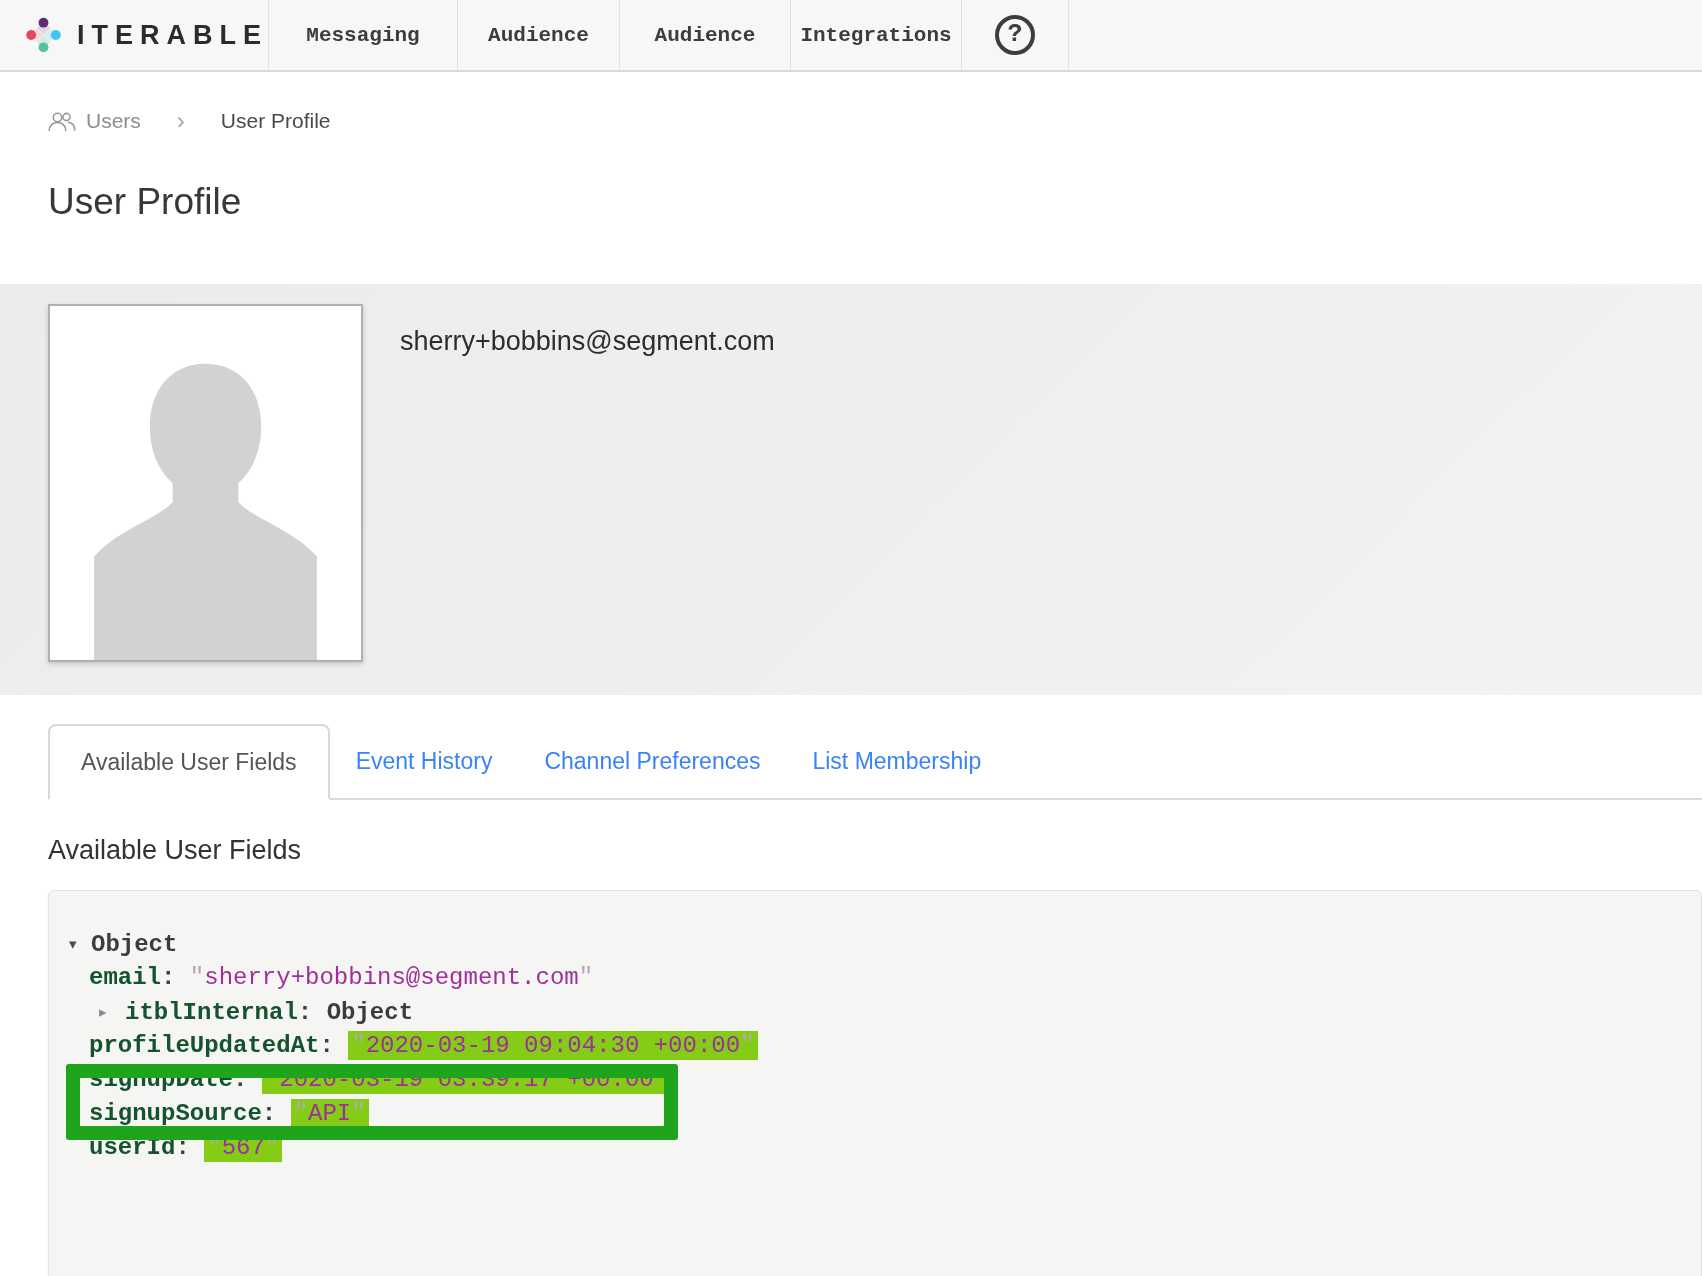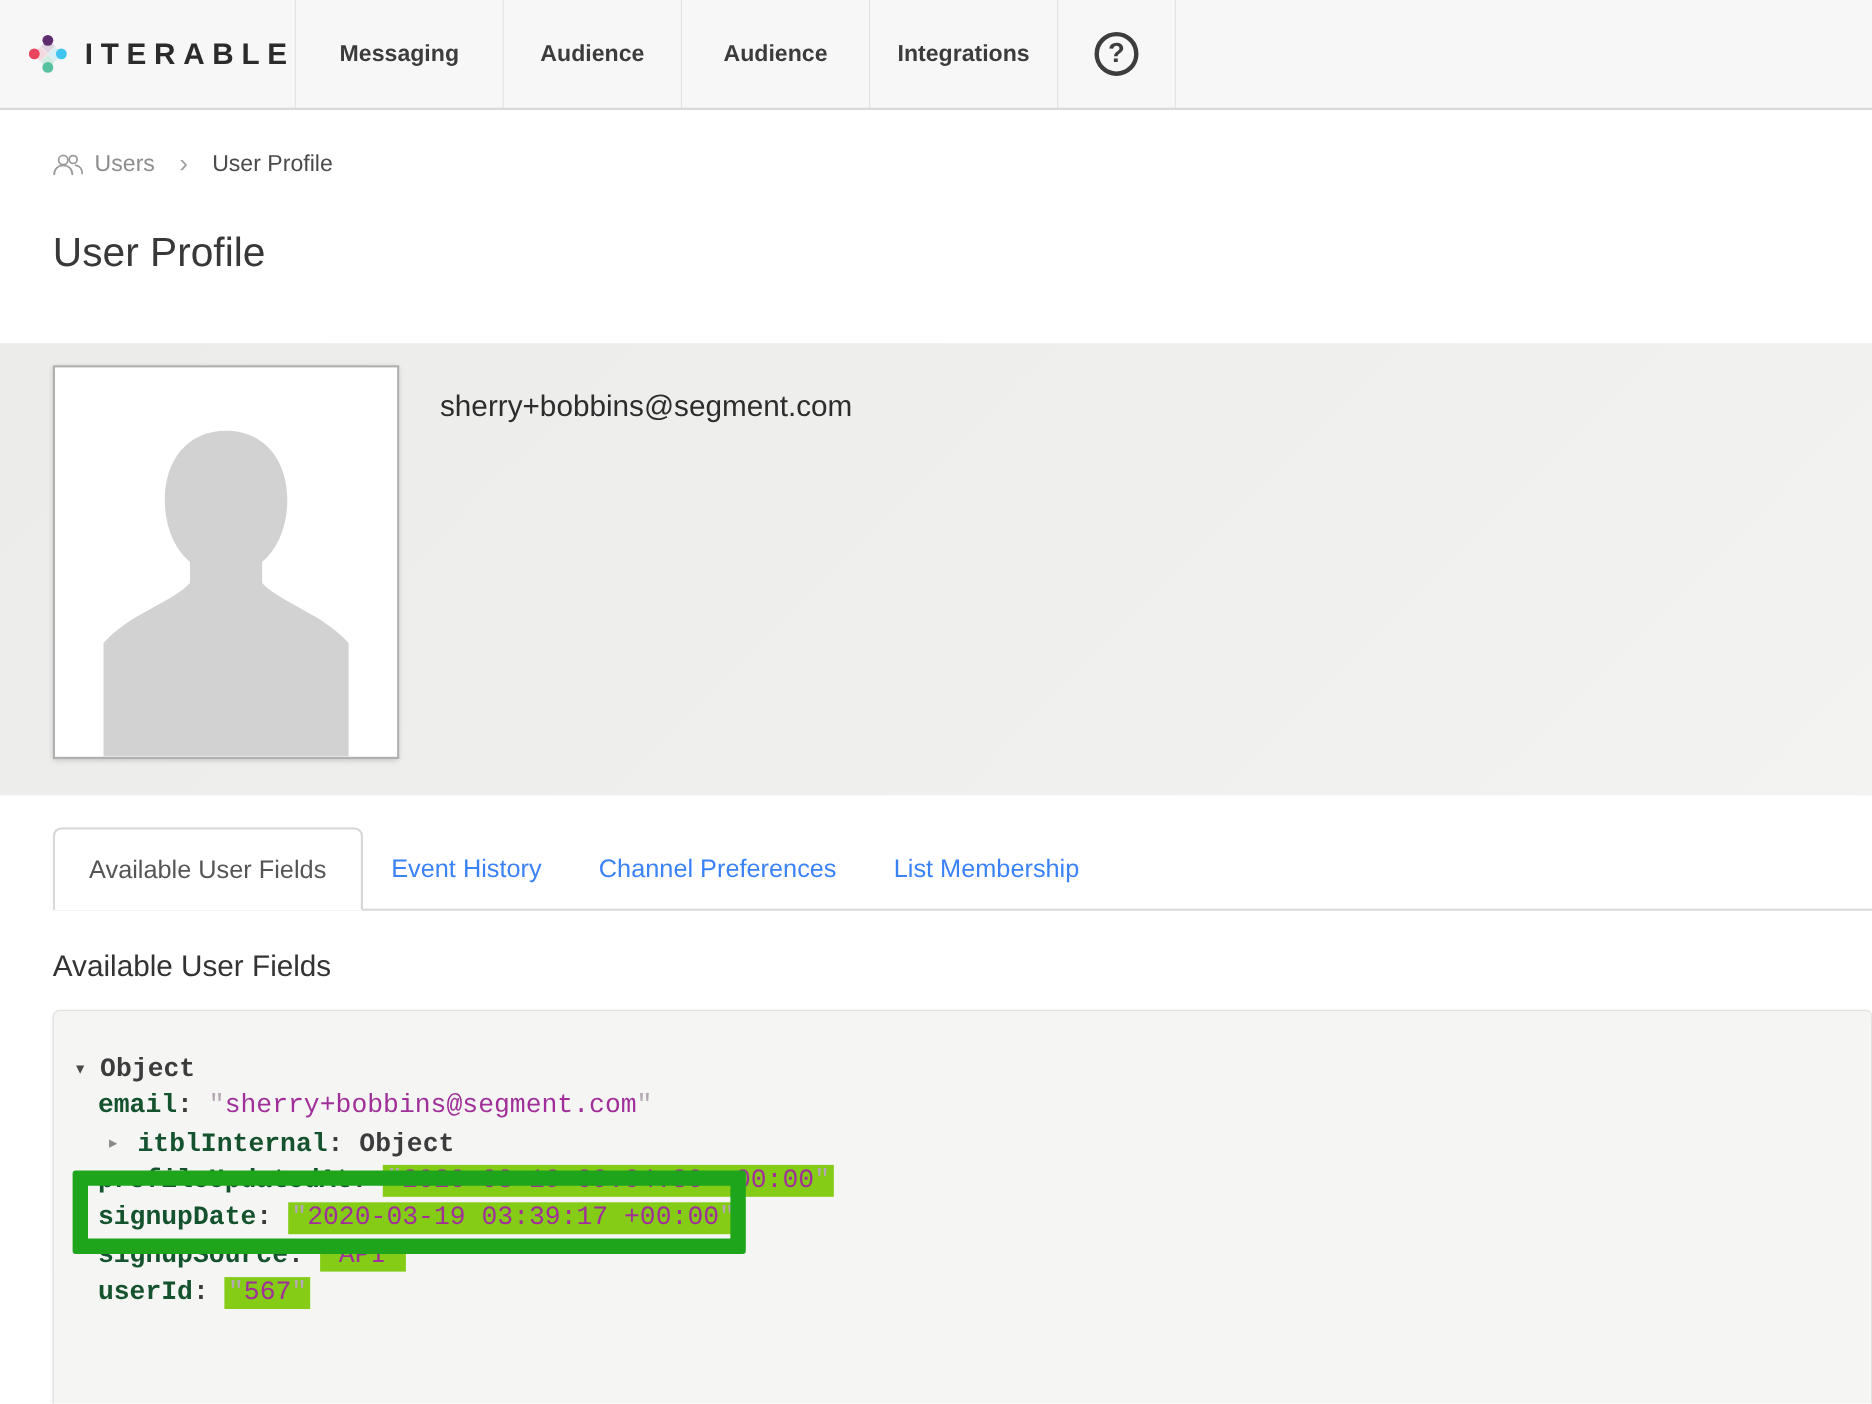--- a/index.html
+++ b/index.html
@@ -7,40 +7,40 @@
   body {
     font-family:"Liberation Sans", sans-serif;
     background:#ffffff;
     color:#3a3a3a;
     position:relative;
     overflow:hidden;
   }
 
   
   .nav {
-    height:100px;
+    height:72px;
     background:#f7f7f7;
     border-bottom:2px solid #d9d9d9;
     display:flex;
     align-items:stretch;
   }
   .brand {
     width:268px;
     display:flex;
     align-items:center;
     padding-left:26px;
     gap:16px;
   }
   .brand-name {
     font-size:27px;
     font-weight:700;
     letter-spacing:7px;
     color:#2b2b2b;
   }
-  .nav-menu { display:flex; align-items:stretch; }
+  .nav-menu { display:flex; align-items:stretch;font-family:Liberation Mono, monospace; }
   .nav-item {
     display:flex; align-items:center; justify-content:center;
     border-left:1px solid #e1e1e1;
     font-size:21px; font-weight:700; color:#3c3c3c;
     cursor:pointer; text-decoration:none;
   }
   .nav-help {
     width:108px;
     border-left:1px solid #e1e1e1;
     border-right:1px solid #e1e1e1;
@@ -52,21 +52,21 @@
     border:4px solid #3d3d3d; border-radius:50%;
     display:flex; align-items:center; justify-content:center;
     font-weight:700; font-size:25px; color:#3d3d3d; line-height:1;
     padding-bottom:2px;
   }
 
   
   .breadcrumb {
     margin:34px 0 0 48px;
     height:30px;
-    display:flex; align-items:center; gap:22px;
+    display:flex; align-items:center; gap:36px;
     font-size:21px;
   }
   .crumb-users { display:flex; align-items:center; gap:10px; color:#8d8d8d; cursor:pointer; }
   .crumb-sep { color:#a2a2a2; font-size:24px; line-height:1; }
   .crumb-current { color:#4a4a4a; }
 
   
   .page-title {
     margin:44px 0 0 48px;
     font-size:37px; line-height:44px;

